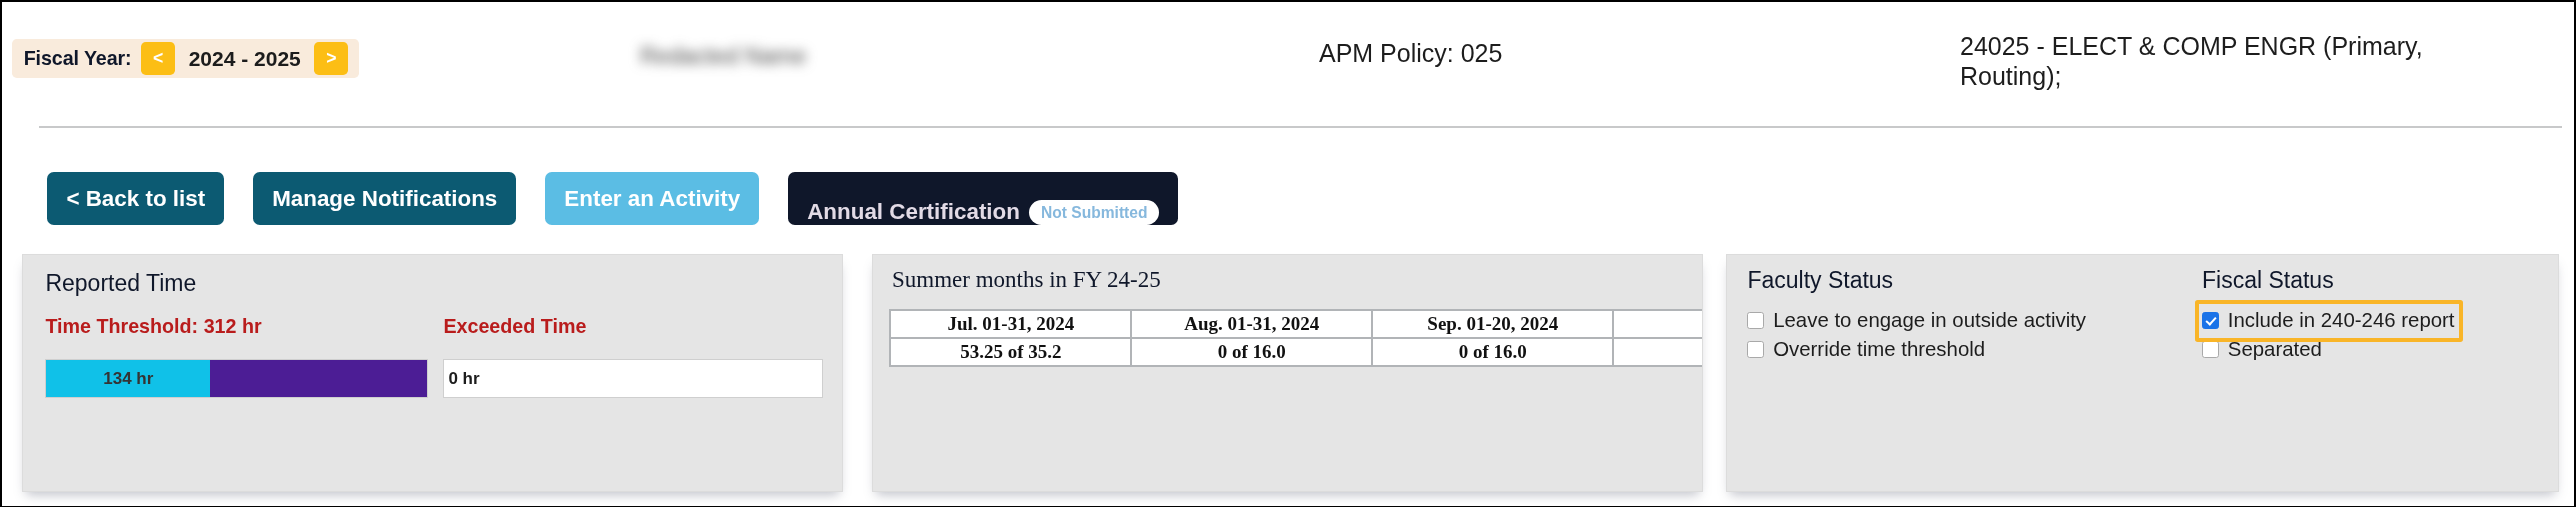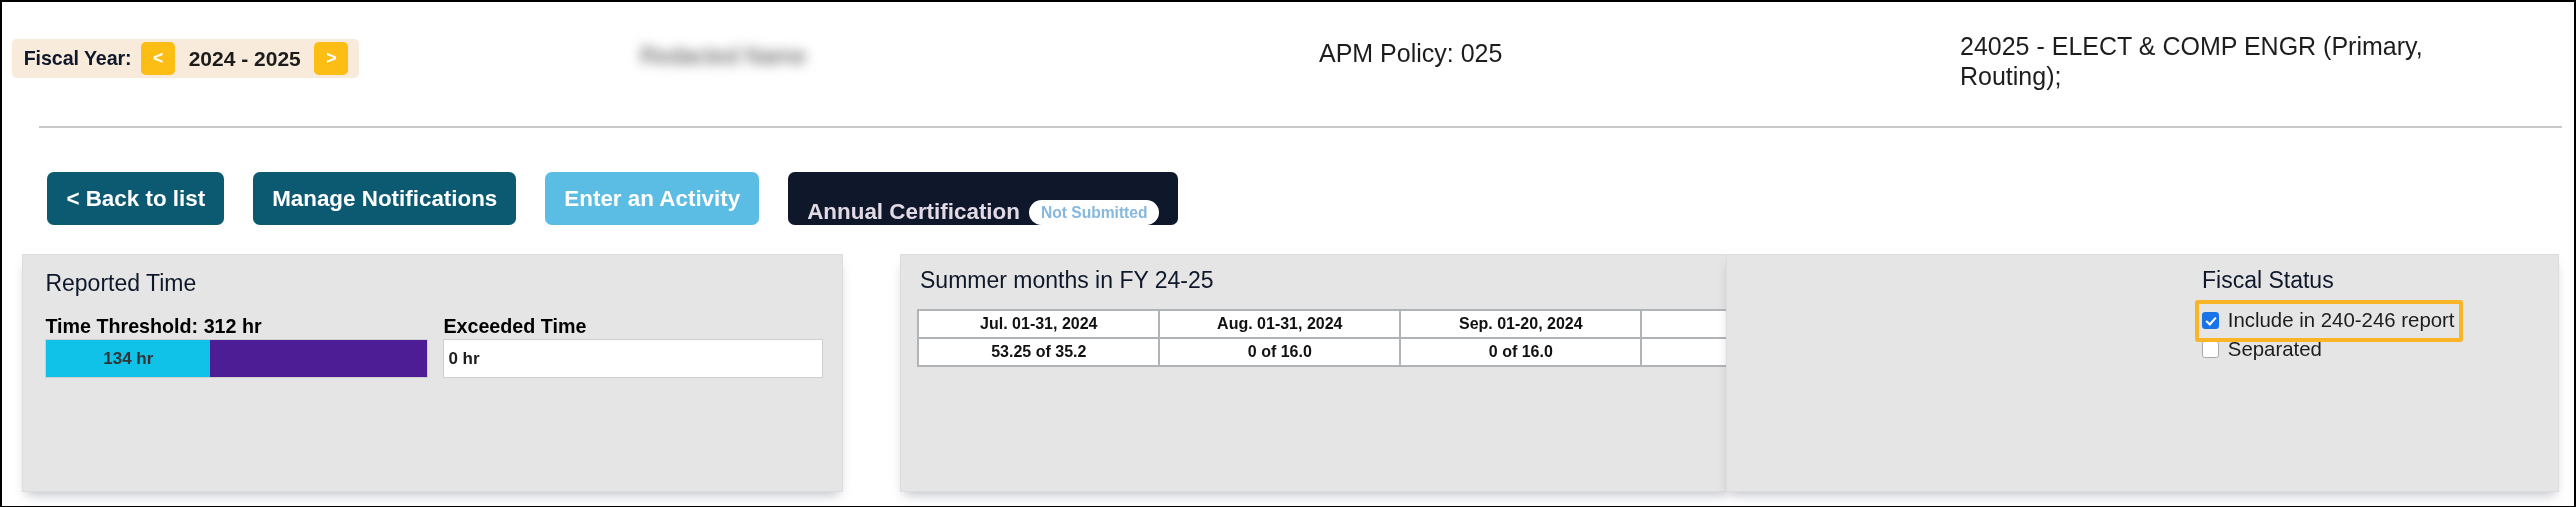--- a/index.html
+++ b/index.html
@@ -160,21 +160,21 @@
   .panel {
     position: absolute;
     top: 252px;
     background: #e5e5e5;
     border: 0.7px solid #dcdcdc;
     box-shadow: 0 6.8px 11px -4.1px rgba(90, 95, 115, 0.40);
     box-sizing: border-box;
     overflow: hidden;
   }
   #panel-reported { left: 20.4px;   width: 821px; height: 238px; }
-  #panel-summer   { left: 898px; width: 831px; height: 238px; }
+  #panel-summer   { left: 870px; width: 831px; height: 238px; font-family: Liberation Serif, serif; }
   #panel-status   { left: 1724px; width: 833px; height: 238px; }
 
   .panel-title {
     font-size: 23px;
     color: #0f172a;
     font-weight: normal;
     white-space: nowrap;
   }
 
   
@@ -185,23 +185,23 @@
     top: 60px;
     display: flex;
     gap: 15px;
   }
   .rt-col { }
   .rt-col.left  { width: 383px; }
   .rt-col.right { width: 380px; }
   .rt-head {
     font-size: 19.7px;
     font-weight: bold;
-    color: #000000;
-    white-space: nowrap;
-    margin-bottom: 1px;
+    color: #b91c1c;
+    white-space: nowrap;
+    margin-bottom: 21px;
   }
   .progress-wrap {
     position: relative;
     width: 100%;
     height: 39px;
     background: #4c1d95;
     border: 0.7px solid #cfcfcf;
     box-sizing: border-box;
   }
   .progress-fill {
@@ -243,21 +243,21 @@
   }
   .sm-table {
     border-collapse: collapse;
     table-layout: fixed;
     width: 964px;
   }
   .sm-table td {
     border: 2px solid #b1b4b7;
     background: #ffffff;
     text-align: center;
-    font-size: 16px;
+    font-size: 19px;
     font-weight: bold;
     color: #111111;
     height: 28px;
     white-space: nowrap;
     width: 241px;
     box-sizing: border-box;
   }
 
   
   .st-cols {
@@ -388,20 +388,33 @@
               <td>0 of 16.0</td>
               <td></td>
             </tr>
         </tbody>
       </table>
     </div>
   </div>
 
   <div class="panel" id="panel-status">
     <div class="st-cols">
+      <div class="st-col-faculty">
+        <div class="panel-title">Faculty Status</div>
+        <div class="cb-list" id="faculty-checkboxes">
+            <div class="cb-row">
+              <span class="cb-box"></span>
+              <span class="cb-label">Leave to engage in outside activity</span>
+            </div>
+            <div class="cb-row">
+              <span class="cb-box"></span>
+              <span class="cb-label">Override time threshold</span>
+            </div>
+          </div>
+      </div>
 
       <div class="st-col-fiscal">
         <div class="panel-title">Fiscal Status</div>
         <div class="cb-list" id="fiscal-checkboxes">
             <div class="cb-row">
               <span class="cb-box checked"></span>
               <span class="cb-label">Include in 240-246 report</span>
             </div>
             <div class="cb-row">
               <span class="cb-box"></span>

